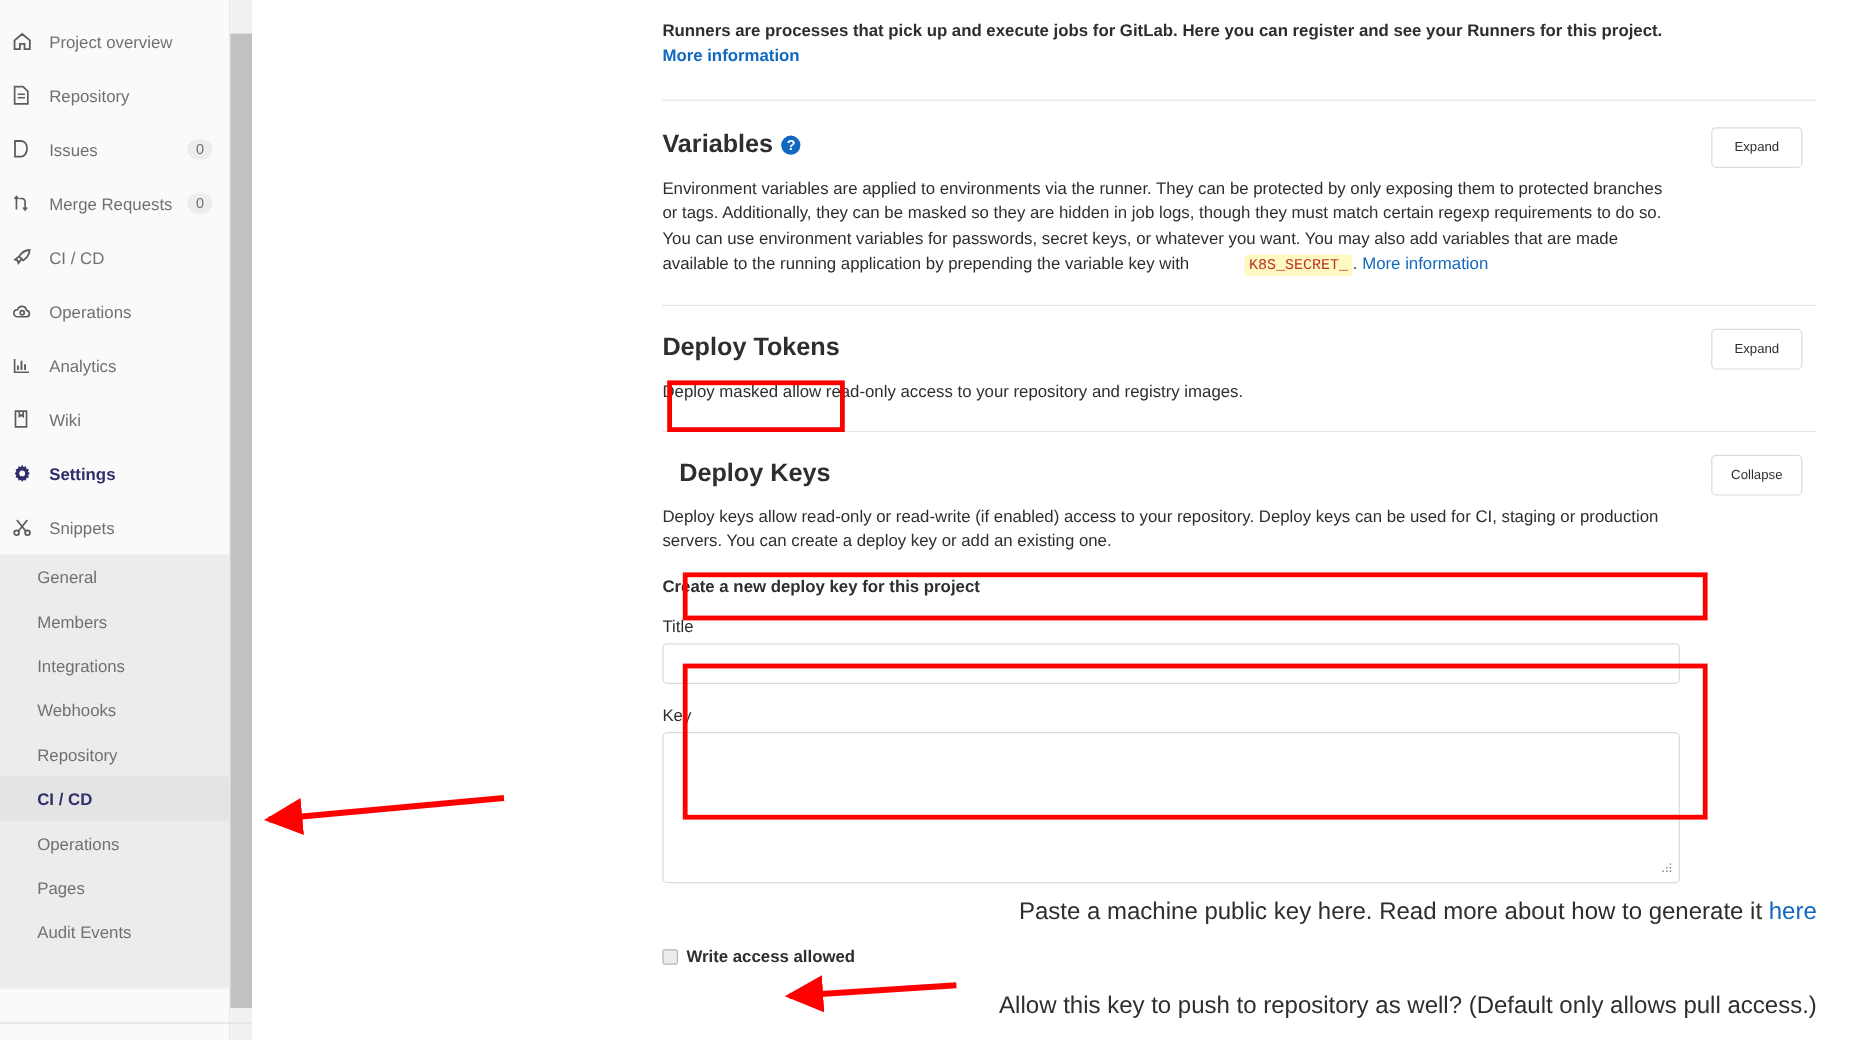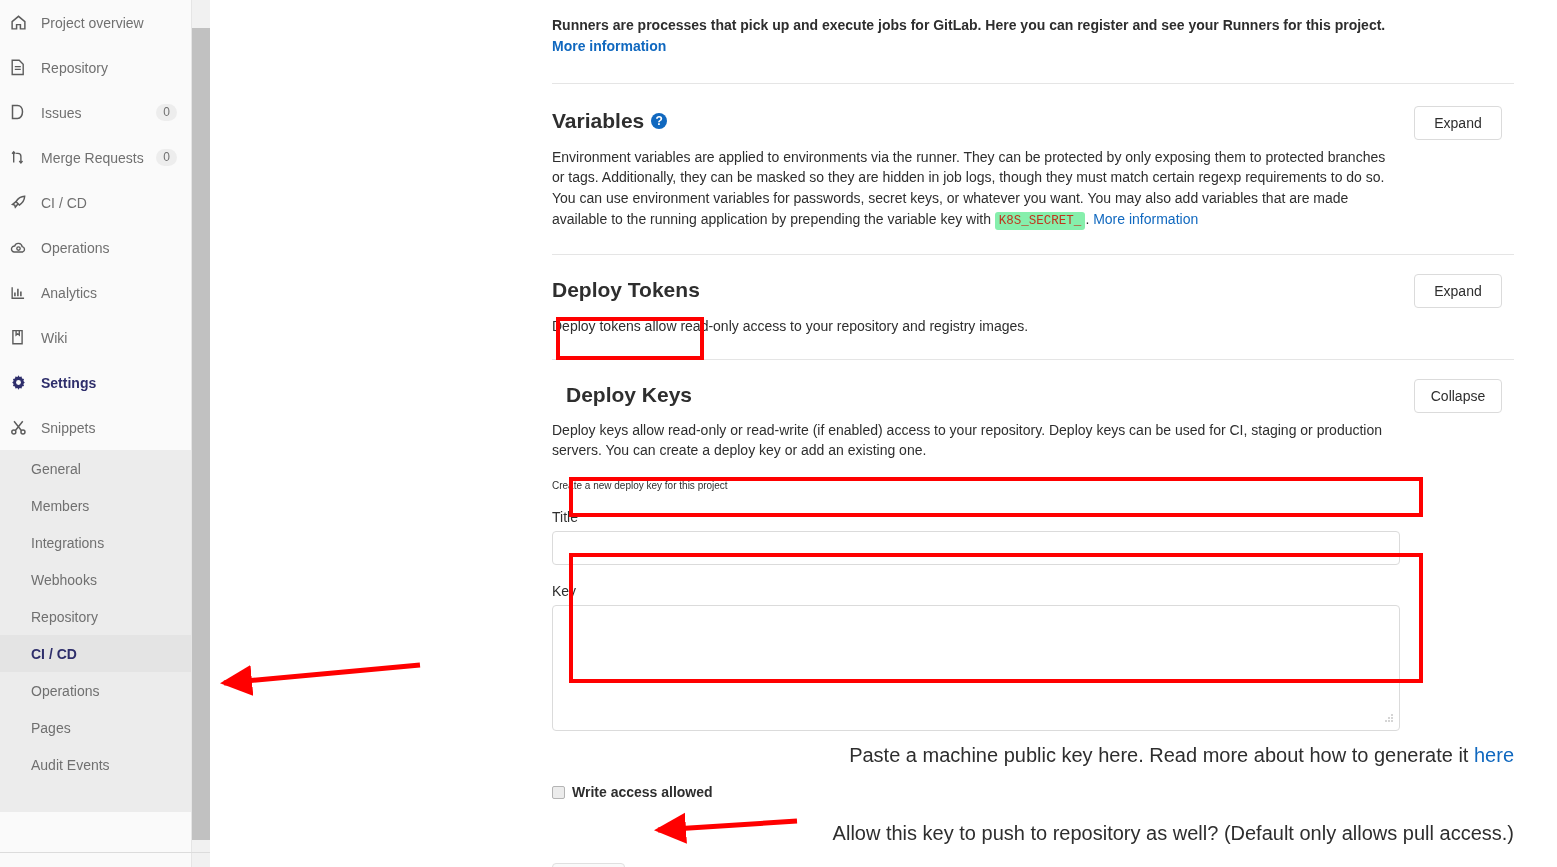--- a/index.html
+++ b/index.html
@@ -20,21 +20,21 @@
   
   #sidebar {
     position: relative;
     width: 192px;
     height: 867px;
     background: #fafafa;
     border-right: 1px solid #e5e5e5;
     flex: 0 0 192px;
     overflow: hidden;
   }
-  .nav-top { padding-top: 0; }
+  .nav-top { padding-top: 12px; }
   .nav-item {
     display: flex;
     align-items: center;
     height: 45px;
     padding: 0 14px 0 10px;
     color: #707070;
     font-size: 14px;
     cursor: pointer;
     position: relative;
   }
@@ -169,47 +169,48 @@
     display: inline-flex;
     align-items: center;
     justify-content: center;
     line-height: 1;
     cursor: pointer;
     font-family: "Liberation Sans", sans-serif;
   }
   .btn-expand {
     position: absolute;
     right: 12px;
-    width: 88px;
+    width: 76px;
     height: 34px;
     border: 1px solid #dbdbdb;
     border-radius: 4px;
     background: #fff;
     color: #2e2e2e;
-    font-size: 14px;
+    font-size: 11px;
     font-family: "Liberation Sans", sans-serif;
     cursor: pointer;
     display: flex;
     align-items: center;
     justify-content: center;
   }
   code.inline-code {
     font-family: "Liberation Mono", monospace;
     font-size: 12.5px;
-    background: #86efac;
+    background: #fef9c3;
     color: #c0341d;
     padding: 2px 4px;
     border-radius: 3px;
     white-space: nowrap;
+    margin-left: 42px;
   }
 
   
   .form-head {
-    font-size: 10px;
-    font-weight: normal;
+    font-size: 14px;
+    font-weight: bold;
     color: #2e2e2e;
   }
   .field-label {
     font-size: 14px;
     color: #2e2e2e;
     display: block;
   }
   .inp-title {
     width: 848px;
     height: 34px;
@@ -465,21 +466,21 @@
         <button class="btn-expand" style="top:22px;">Expand</button>
         <p class="para" style="width:845px; margin-top:13px;">
           <span>Environment variables are applied to environments via the runner. They can be protected by only exposing them to protected branches or tags. Additionally, they can be masked so they are hidden in job logs, though they must match certain regexp requirements to do so. You can use environment variables for passwords, secret keys, or whatever you want. You may also add variables that are made available to the running application by prepending the variable key with </span><code class="inline-code">K8S_SECRET_</code><span>. </span><a class="lnk">More information</a>
         </p>
       </div>
       <div class="hr" style="margin-top:22px;"></div>
 
       <div class="sect" style="padding-top:22px;">
         <h2 class="sect-title">Deploy Tokens</h2>
         <button class="btn-expand" style="top:19px;">Expand</button>
-        <p class="para" style="margin-top:13px;">Deploy tokens allow read-only access to your repository and registry images.</p>
+        <p class="para" style="margin-top:13px;">Deploy masked allow read-only access to your repository and registry images.</p>
       </div>
       <div class="hr" style="margin-top:22px;"></div>
 
       <div class="sect" style="padding-top:22px;">
         <h2 class="sect-title" style="padding-left:14px;text-align:center;">Deploy Keys</h2>
         <button class="btn-expand" style="top:19px;">Collapse</button>
         <p class="para" style="width:835px; margin-top:12px;">Deploy keys allow read-only or read-write (if enabled) access to your repository. Deploy keys can be used for CI, staging or production servers. You can create a deploy key or add an existing one.</p>
 
         <div style="margin-top:19px;" class="form-head">Create a new deploy key for this project</div>
 

